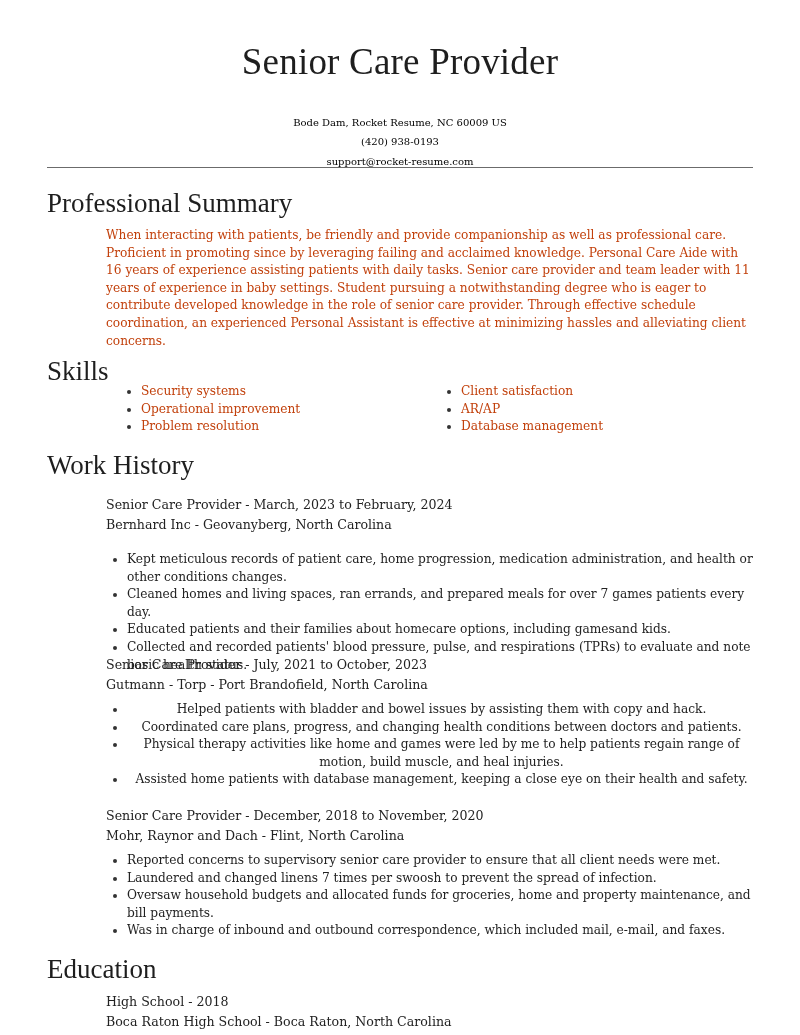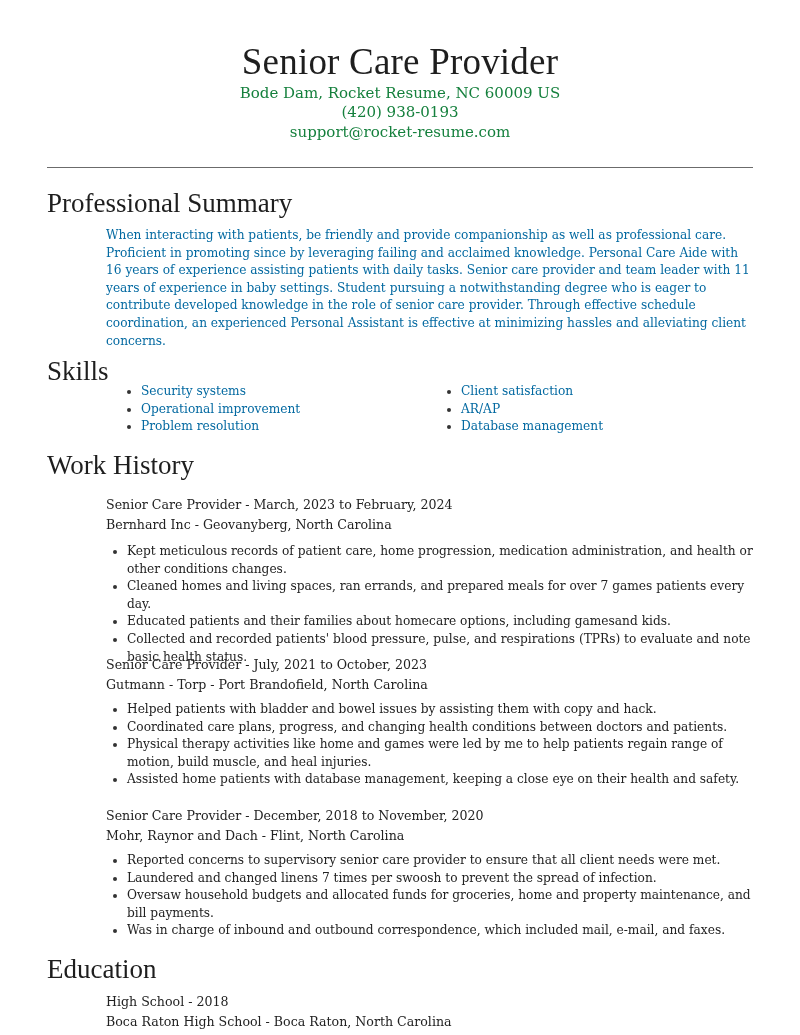--- a/index.html
+++ b/index.html
@@ -6,31 +6,31 @@
     html, body { width: 800px; height: 1035px; background: #ffffff; overflow: hidden; }
     body {
       font-family: "DejaVu Serif", "Liberation Serif", serif;
       color: #222222;
       position: relative;
     }
     .page { position: absolute; left: 0; top: 0; width: 740px; height: 1035px; }
 
     .header { position: absolute; top: 40px; left: 0; width: 800px; text-align: center; }
     .name { font-family: "Liberation Serif", "DejaVu Serif", serif; font-size: 37px; font-weight: normal; color: #1e1e1e; line-height: 44px; letter-spacing: 0.2px; }
-    .contact { margin-top: 0; font-size: 15px; line-height: 19.4px; color: #15803d; }
+    .contact { margin-top: 29px; font-size: 10px; line-height: 19.4px; color: #000000; }
 
     .divider { position: absolute; top: 167px; left: 47px; width: 706px; height: 0; border-top: 1.5px solid #6b6b6b; }
 
     .section-title {
       position: absolute; left: 47px;
       font-family: "Liberation Serif", "DejaVu Serif", serif;
       font-size: 27px; font-weight: normal; color: #1e1e1e; line-height: 32px;
     }
 
-    .body-text { font-size: 12.2px; line-height: 17.6px; color: #0369a1; }
+    .body-text { font-size: 12.2px; line-height: 17.6px; color: #c2410c; }
 
     .summary { position: absolute; left: 106px; top: 227px; width: 650px; }
 
     .skills { position: absolute; left: 120px; top: 383px; width: 650px; display: flex; }
     .skills ul { list-style: none; width: 320px; }
     .skills li, .bullets li { position: relative; padding-left: 21px; }
     .skills li::before, .bullets li::before {
       content: ""; position: absolute; left: 7px; top: 7px; width: 4px; height: 4px; border-radius: 50%; background: #333;
     }
 
@@ -73,32 +73,32 @@
       <li>AR/AP</li>
       <li>Database management</li>
     </ul>
   </div>
 
   <h2 class="section-title" style="top:449px;">Work History</h2>
 
   <div class="job" style="top:495px;">
     <div class="title-line">Senior Care Provider - March, 2023 to February, 2024</div>
     <div class="company-line">Bernhard Inc - Geovanyberg, North Carolina</div>
-    <ul class="bullets" style="margin-top:9px;">
+    <ul class="bullets" style="margin-top:17px;">
       <li>Kept meticulous records of patient care, home progression, medication administration, and health or other conditions changes.</li>
       <li>Cleaned homes and living spaces, ran errands, and prepared meals for over 7 games patients every day.</li>
       <li>Educated patients and their families about homecare options, including gamesand kids.</li>
       <li>Collected and recorded patients' blood pressure, pulse, and respirations (TPRs) to evaluate and note basic health status.</li>
     </ul>
   </div>
 
   <div class="job" style="top:655px;">
     <div class="title-line">Senior Care Provider - July, 2021 to October, 2023</div>
     <div class="company-line">Gutmann - Torp - Port Brandofield, North Carolina</div>
-    <ul class="bullets" style="margin-top:7px;">
+    <ul class="bullets" style="margin-top:7px;text-align:center;">
       <li>Helped patients with bladder and bowel issues by assisting them with copy and hack.</li>
       <li>Coordinated care plans, progress, and changing health conditions between doctors and patients.</li>
       <li>Physical therapy activities like home and games were led by me to help patients regain range of motion, build muscle, and heal injuries.</li>
       <li>Assisted home patients with database management, keeping a close eye on their health and safety.</li>
     </ul>
   </div>
 
   <div class="job" style="top:806px;">
     <div class="title-line">Senior Care Provider - December, 2018 to November, 2020</div>
     <div class="company-line">Mohr, Raynor and Dach - Flint, North Carolina</div>

